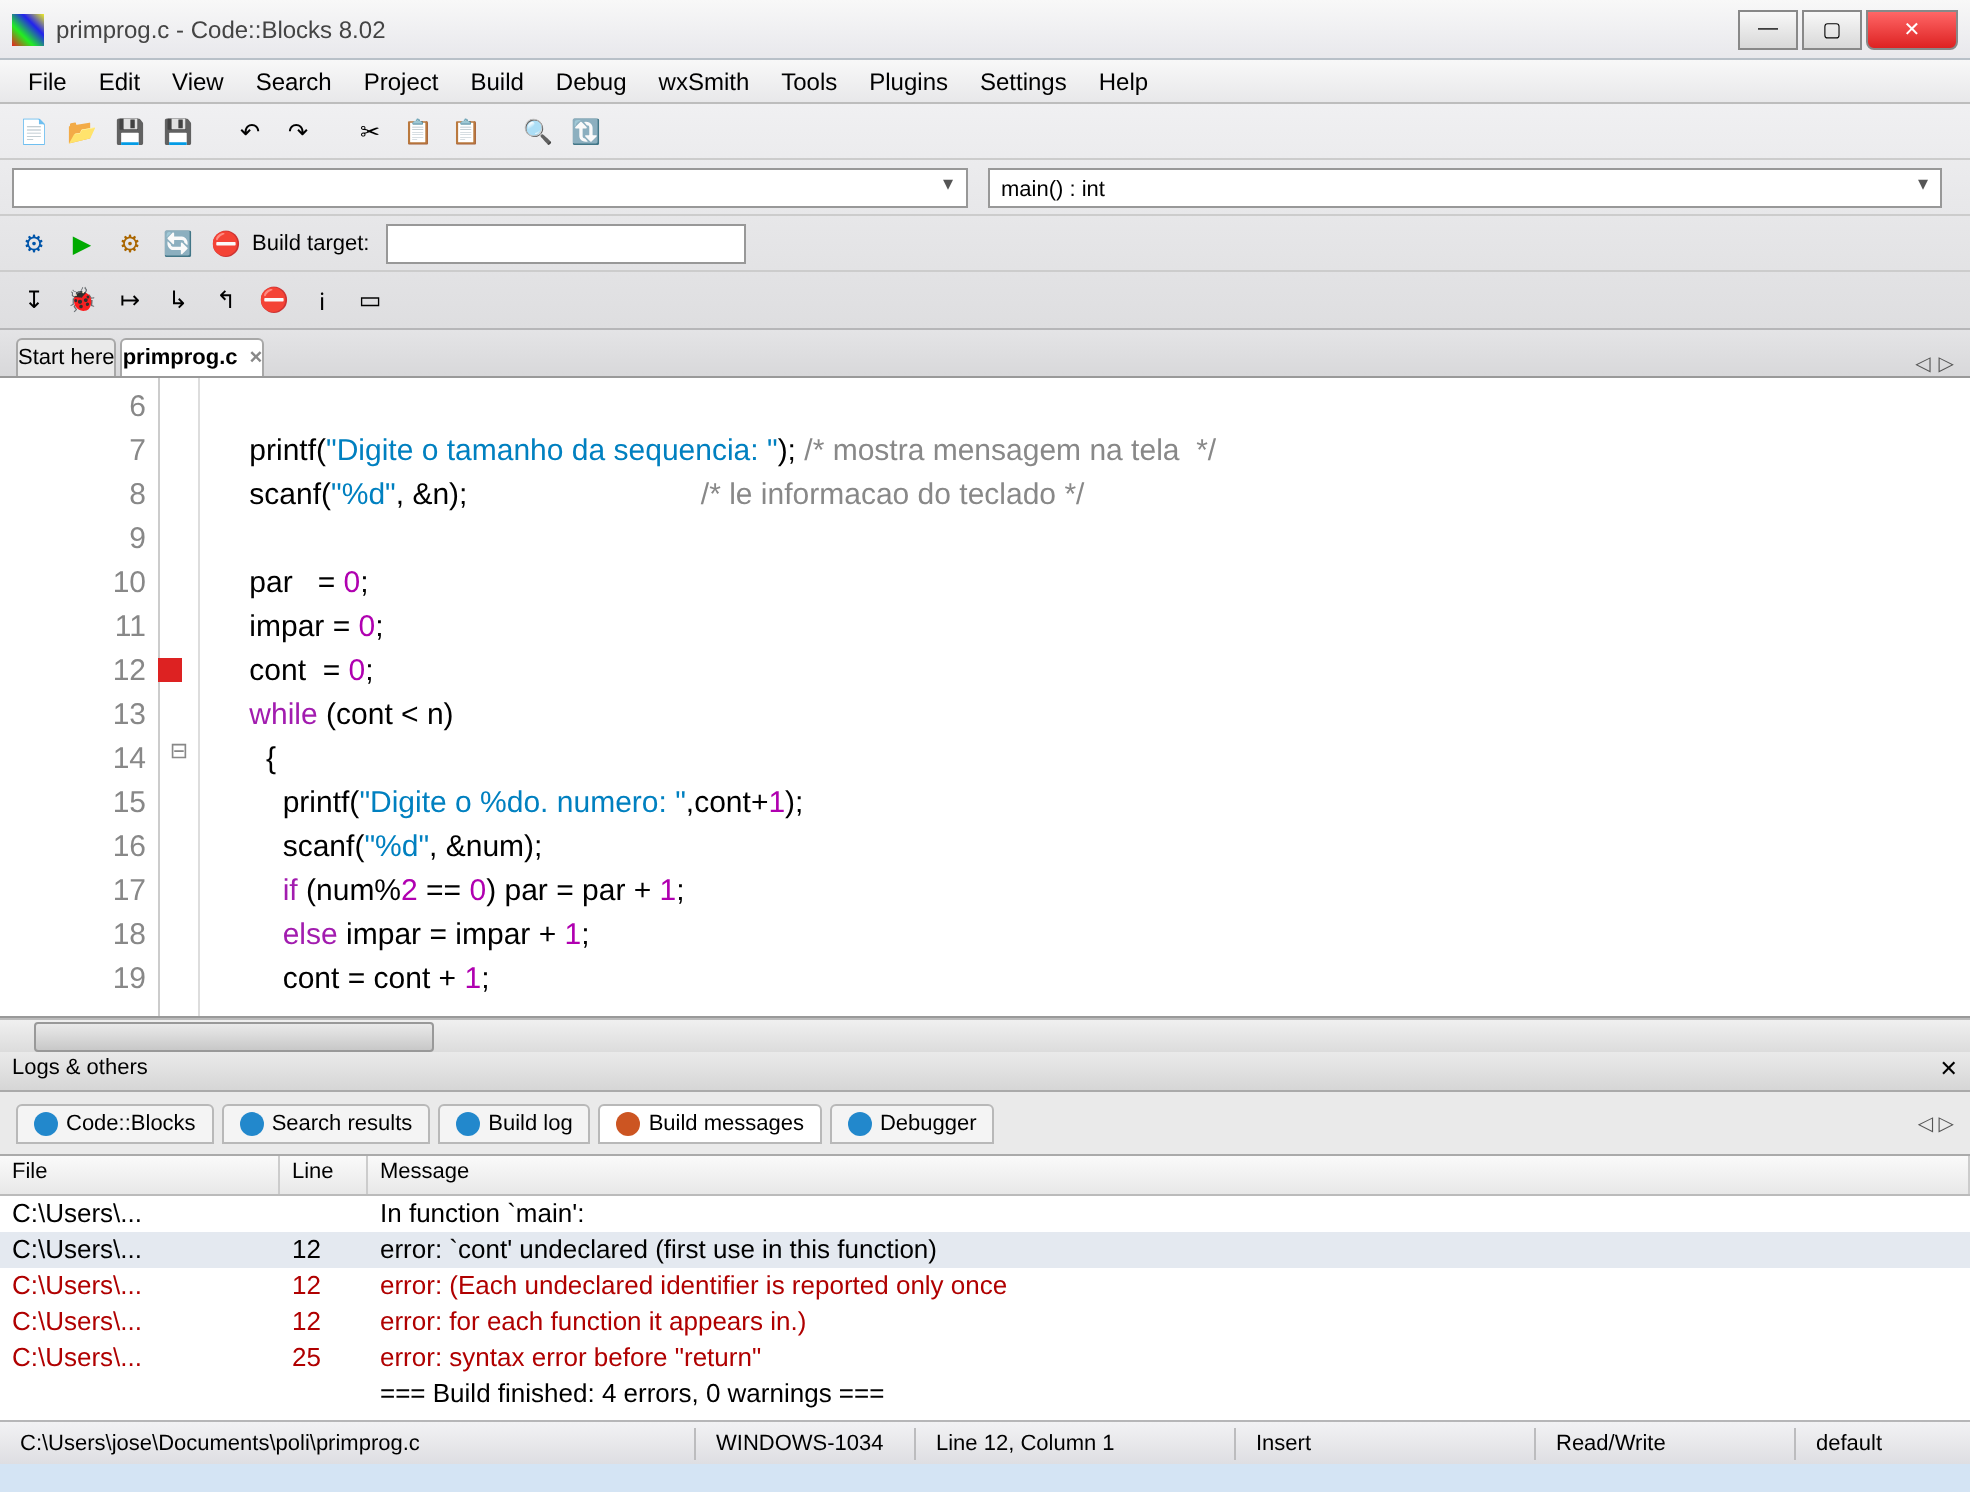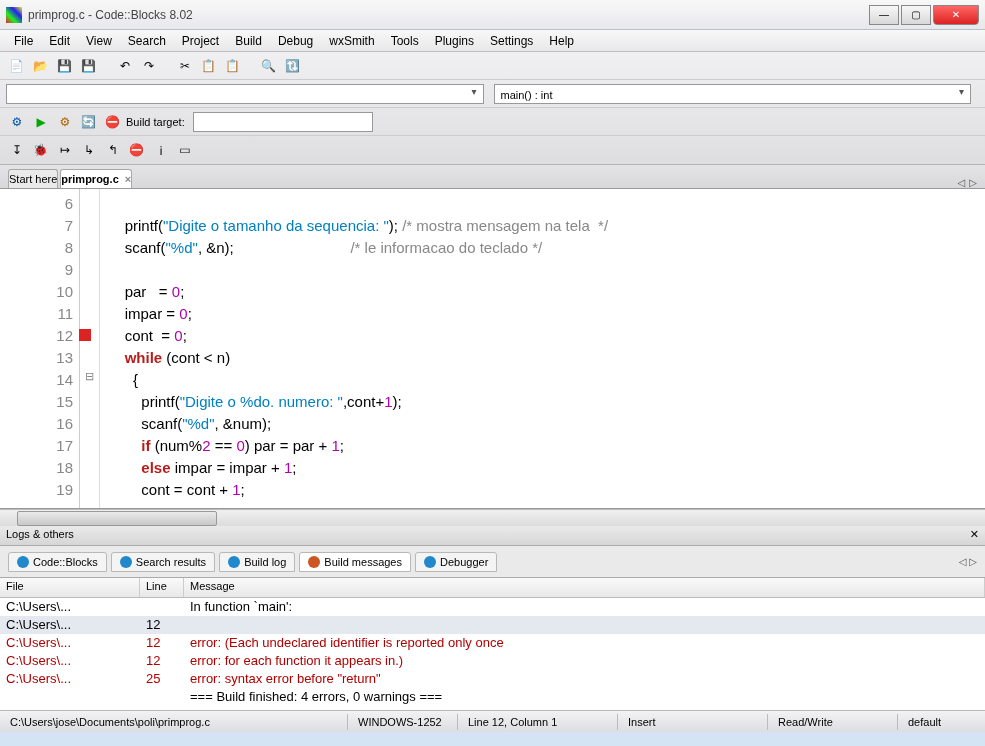--- a/index.html
+++ b/index.html
@@ -35,21 +35,21 @@
 
 
 .editor { height:320px; background:#fff; display:flex; overflow:hidden; border-bottom:1px solid #999; }
 .gutter { width:80px; background:#fff; text-align:right; padding:4px 6px; font:15px "Courier New",monospace; color:#888; border-right:1px solid #ccc; }
 .gutter .ln { height:22px; line-height:22px; position:relative; }
 .gutter .bp { position:absolute; right:-18px; top:4px; width:12px; height:12px; background:#d22; }
 .foldcol { width:20px; background:#fff; border-right:1px solid #ddd; }
 .foldcol .fm { height:22px; text-align:center; font-size:11px; color:#888; line-height:22px; }
 .code { flex:1; padding:4px 8px; font:15px "Courier New",monospace; white-space:pre; }
 .code .row { height:22px; line-height:22px; }
-.kw { color:#b91c1c; font-weight:bold; }
+.kw { color:#a21caf; font-weight:normal; }
 .str { color:#0080c0; }
 .num { color:#b000b0; }
 .cmt { color:#888; }
 .scrollbar-h { height:17px; background:linear-gradient(#f0f0f0,#dcdcdc); border-top:1px solid #bbb; position:relative; }
 .scrollbar-h .thumb { position:absolute; left:17px; width:200px; height:15px; top:1px; background:linear-gradient(#eaeaea,#c8c8c8); border:1px solid #999; border-radius:2px; }
 
 
 .logs-head { height:20px; background:linear-gradient(#eaeaea,#d6d6d6); font-size:11px; padding:2px 6px; border-bottom:1px solid #aaa; display:flex; }
 .logs-head .x { margin-left:auto; }
 .log-tabs { height:32px; display:flex; align-items:center; padding:0 8px; gap:4px; background:#eaeaea; border-bottom:1px solid #aaa; }
@@ -228,20 +228,21 @@
 </div>
 <div class="log-body" id="logbody">
     <div class="log-row">
       <div class="lc-file">C:\Users\...</div>
       <div class="lc-line"></div>
       <div class="lc-msg">In function `main':</div>
     </div>
     <div class="log-row sel">
       <div class="lc-file">C:\Users\...</div>
       <div class="lc-line">12</div>
+      <div class="lc-msg">error: `cont' undeclared (first use in this function)</div>
     </div>
     <div class="log-row err">
       <div class="lc-file">C:\Users\...</div>
       <div class="lc-line">12</div>
       <div class="lc-msg">error: (Each undeclared identifier is reported only once</div>
     </div>
     <div class="log-row err">
       <div class="lc-file">C:\Users\...</div>
       <div class="lc-line">12</div>
       <div class="lc-msg">error: for each function it appears in.)</div>
@@ -253,18 +254,18 @@
     </div>
     <div class="log-row">
       <div class="lc-file"></div>
       <div class="lc-line"></div>
       <div class="lc-msg">=== Build finished: 4 errors, 0 warnings ===</div>
     </div>
   </div>
 
 <div class="status">
   <div class="sbar-path">C:\Users\jose\Documents\poli\primprog.c</div>
-  <div style="width:110px">WINDOWS-1252</div>
+  <div style="width:110px">WINDOWS-1034</div>
   <div style="width:160px">Line 12, Column 1</div>
   <div style="width:150px">Insert</div>
   <div style="width:130px">Read/Write</div>
   <div style="flex:1;border:none">default</div>
 </div>
 
 </body></html>

